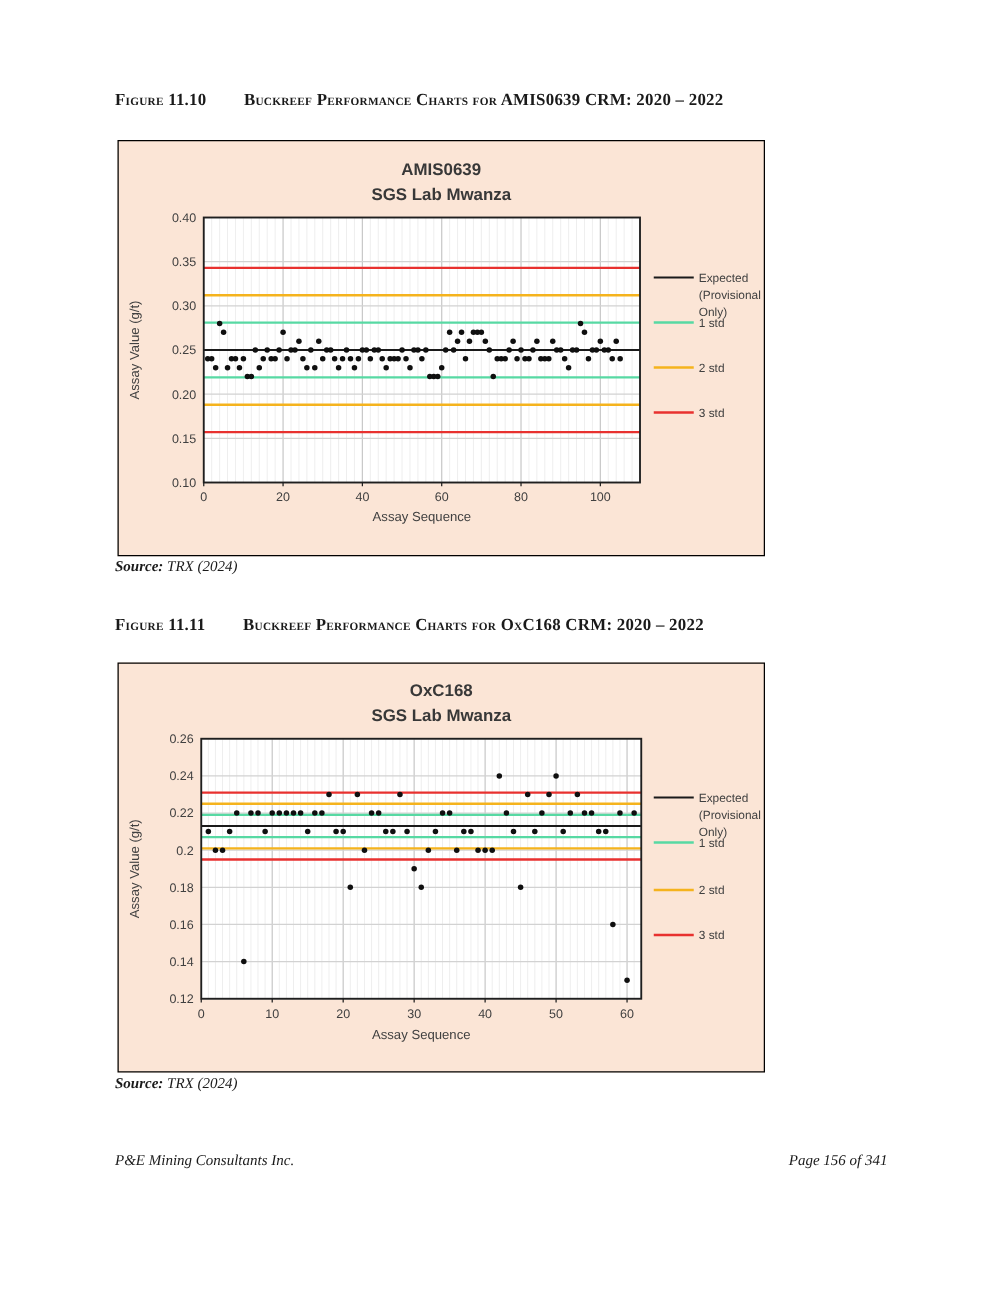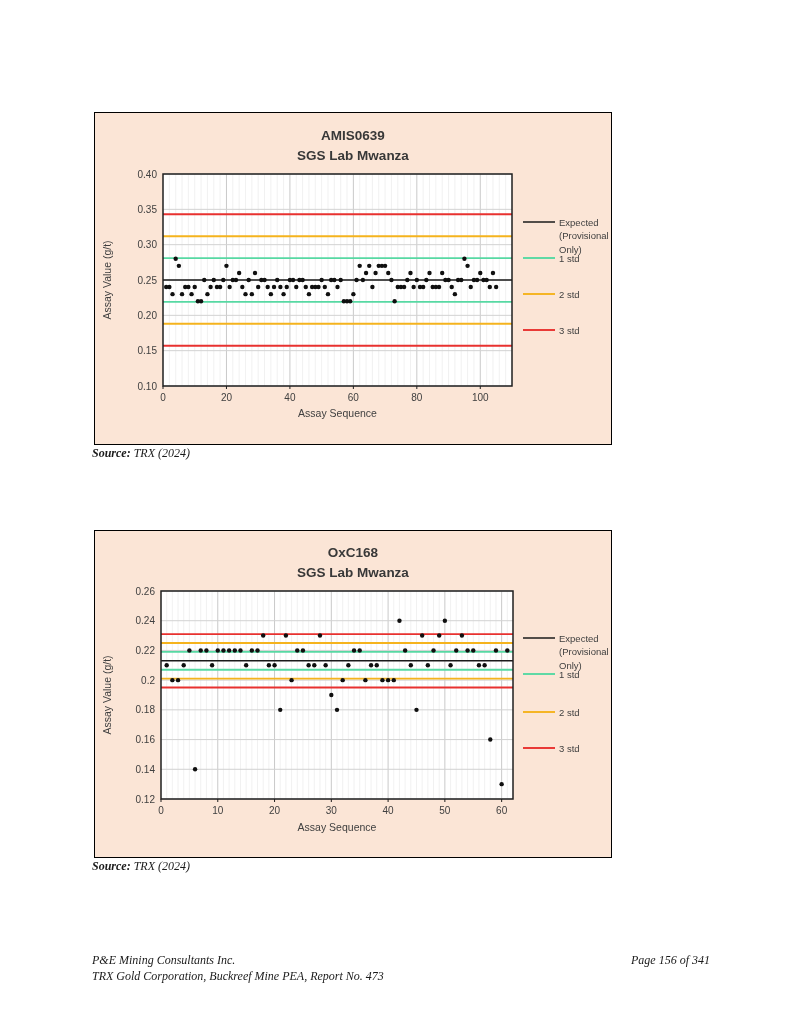--- a/index.html
+++ b/index.html
@@ -25,20 +25,23 @@
     position:absolute; left:92px; width:618px;
     font-style:italic; font-size:12px; line-height:16px;
   }
   .footer-row { display:flex; justify-content:space-between; }
 </style>
 </head>
 <body>
 
 <div class="page">
 
+  <div class="caption" style="top:72px;">
+    <span class="cap-num">Figure 11.10</span><span class="cap-title">Buckreef Performance Charts for AMIS0639 CRM: 2020 – 2022</span>
+  </div>
 
   <div class="chart-card" id="chart0" style="top:112px; height:331px;">
       <svg viewBox="0 0 516 331" width="516" height="331">
         <rect x="68" y="61" width="349" height="212" fill="#ffffff"></rect>
         <line x1="74.34545454545454" y1="61" x2="74.34545454545454" y2="273" stroke="#ebebeb" stroke-width="0.7"></line>
         <line x1="80.69090909090909" y1="61" x2="80.69090909090909" y2="273" stroke="#ebebeb" stroke-width="0.7"></line>
         <line x1="87.03636363636363" y1="61" x2="87.03636363636363" y2="273" stroke="#ebebeb" stroke-width="0.7"></line>
         <line x1="93.38181818181818" y1="61" x2="93.38181818181818" y2="273" stroke="#ebebeb" stroke-width="0.7"></line>
         <line x1="99.72727272727272" y1="61" x2="99.72727272727272" y2="273" stroke="#ebebeb" stroke-width="0.7"></line>
         <line x1="106.07272727272726" y1="61" x2="106.07272727272726" y2="273" stroke="#ebebeb" stroke-width="0.7"></line>
@@ -244,20 +247,23 @@
         <line x1="428" y1="217" x2="460" y2="217" stroke="#e8312f" stroke-width="1.9"></line>
         <text fill="#404040" font-family="&quot;Liberation Sans&quot;, sans-serif" x="464" y="220.5" font-size="9.5">3 std</text>
       </svg>
     </div>
 
   <div class="source" style="top:446px;">
     <span class="src-label">Source:</span>
     <span class="src-text">TRX (2024)</span>
   </div>
 
+  <div class="caption" style="top:492px;">
+    <span class="cap-num">Figure 11.11</span><span class="cap-title">Buckreef Performance Charts for OxC168 CRM: 2020 – 2022</span>
+  </div>
 
   <div class="chart-card" id="chart1" style="top:530px; height:326px;">
       <svg viewBox="0 0 516 326" width="516" height="326">
         <rect x="66" y="60" width="352" height="208" fill="#ffffff"></rect>
         <line x1="71.6774193548387" y1="60" x2="71.6774193548387" y2="268" stroke="#ebebeb" stroke-width="0.7"></line>
         <line x1="77.35483870967742" y1="60" x2="77.35483870967742" y2="268" stroke="#ebebeb" stroke-width="0.7"></line>
         <line x1="83.03225806451613" y1="60" x2="83.03225806451613" y2="268" stroke="#ebebeb" stroke-width="0.7"></line>
         <line x1="88.70967741935485" y1="60" x2="88.70967741935485" y2="268" stroke="#ebebeb" stroke-width="0.7"></line>
         <line x1="94.38709677419355" y1="60" x2="94.38709677419355" y2="268" stroke="#ebebeb" stroke-width="0.7"></line>
         <line x1="100.06451612903226" y1="60" x2="100.06451612903226" y2="268" stroke="#ebebeb" stroke-width="0.7"></line>
@@ -430,21 +436,20 @@
         <line x1="428" y1="217" x2="460" y2="217" stroke="#e8312f" stroke-width="1.9"></line>
         <text fill="#404040" font-family="&quot;Liberation Sans&quot;, sans-serif" x="464" y="220.5" font-size="9.5">3 std</text>
       </svg>
     </div>
 
   <div class="source" style="top:859px;">
     <span class="src-label">Source:</span>
     <span class="src-text">TRX (2024)</span>
   </div>
 
-  <div class="footer" style="top:952px;">
+  <div class="footer" style="top:920px;">
     <div class="footer-row">
       <span>P&amp;E Mining Consultants Inc.</span>
       <span>Page 156 of 341</span>
     </div>
-    <div>TRX Gold Corporation, Buckreef Mine PEA, Report No. 473</div>
   </div>
 
 </div>
 
 </body></html>

